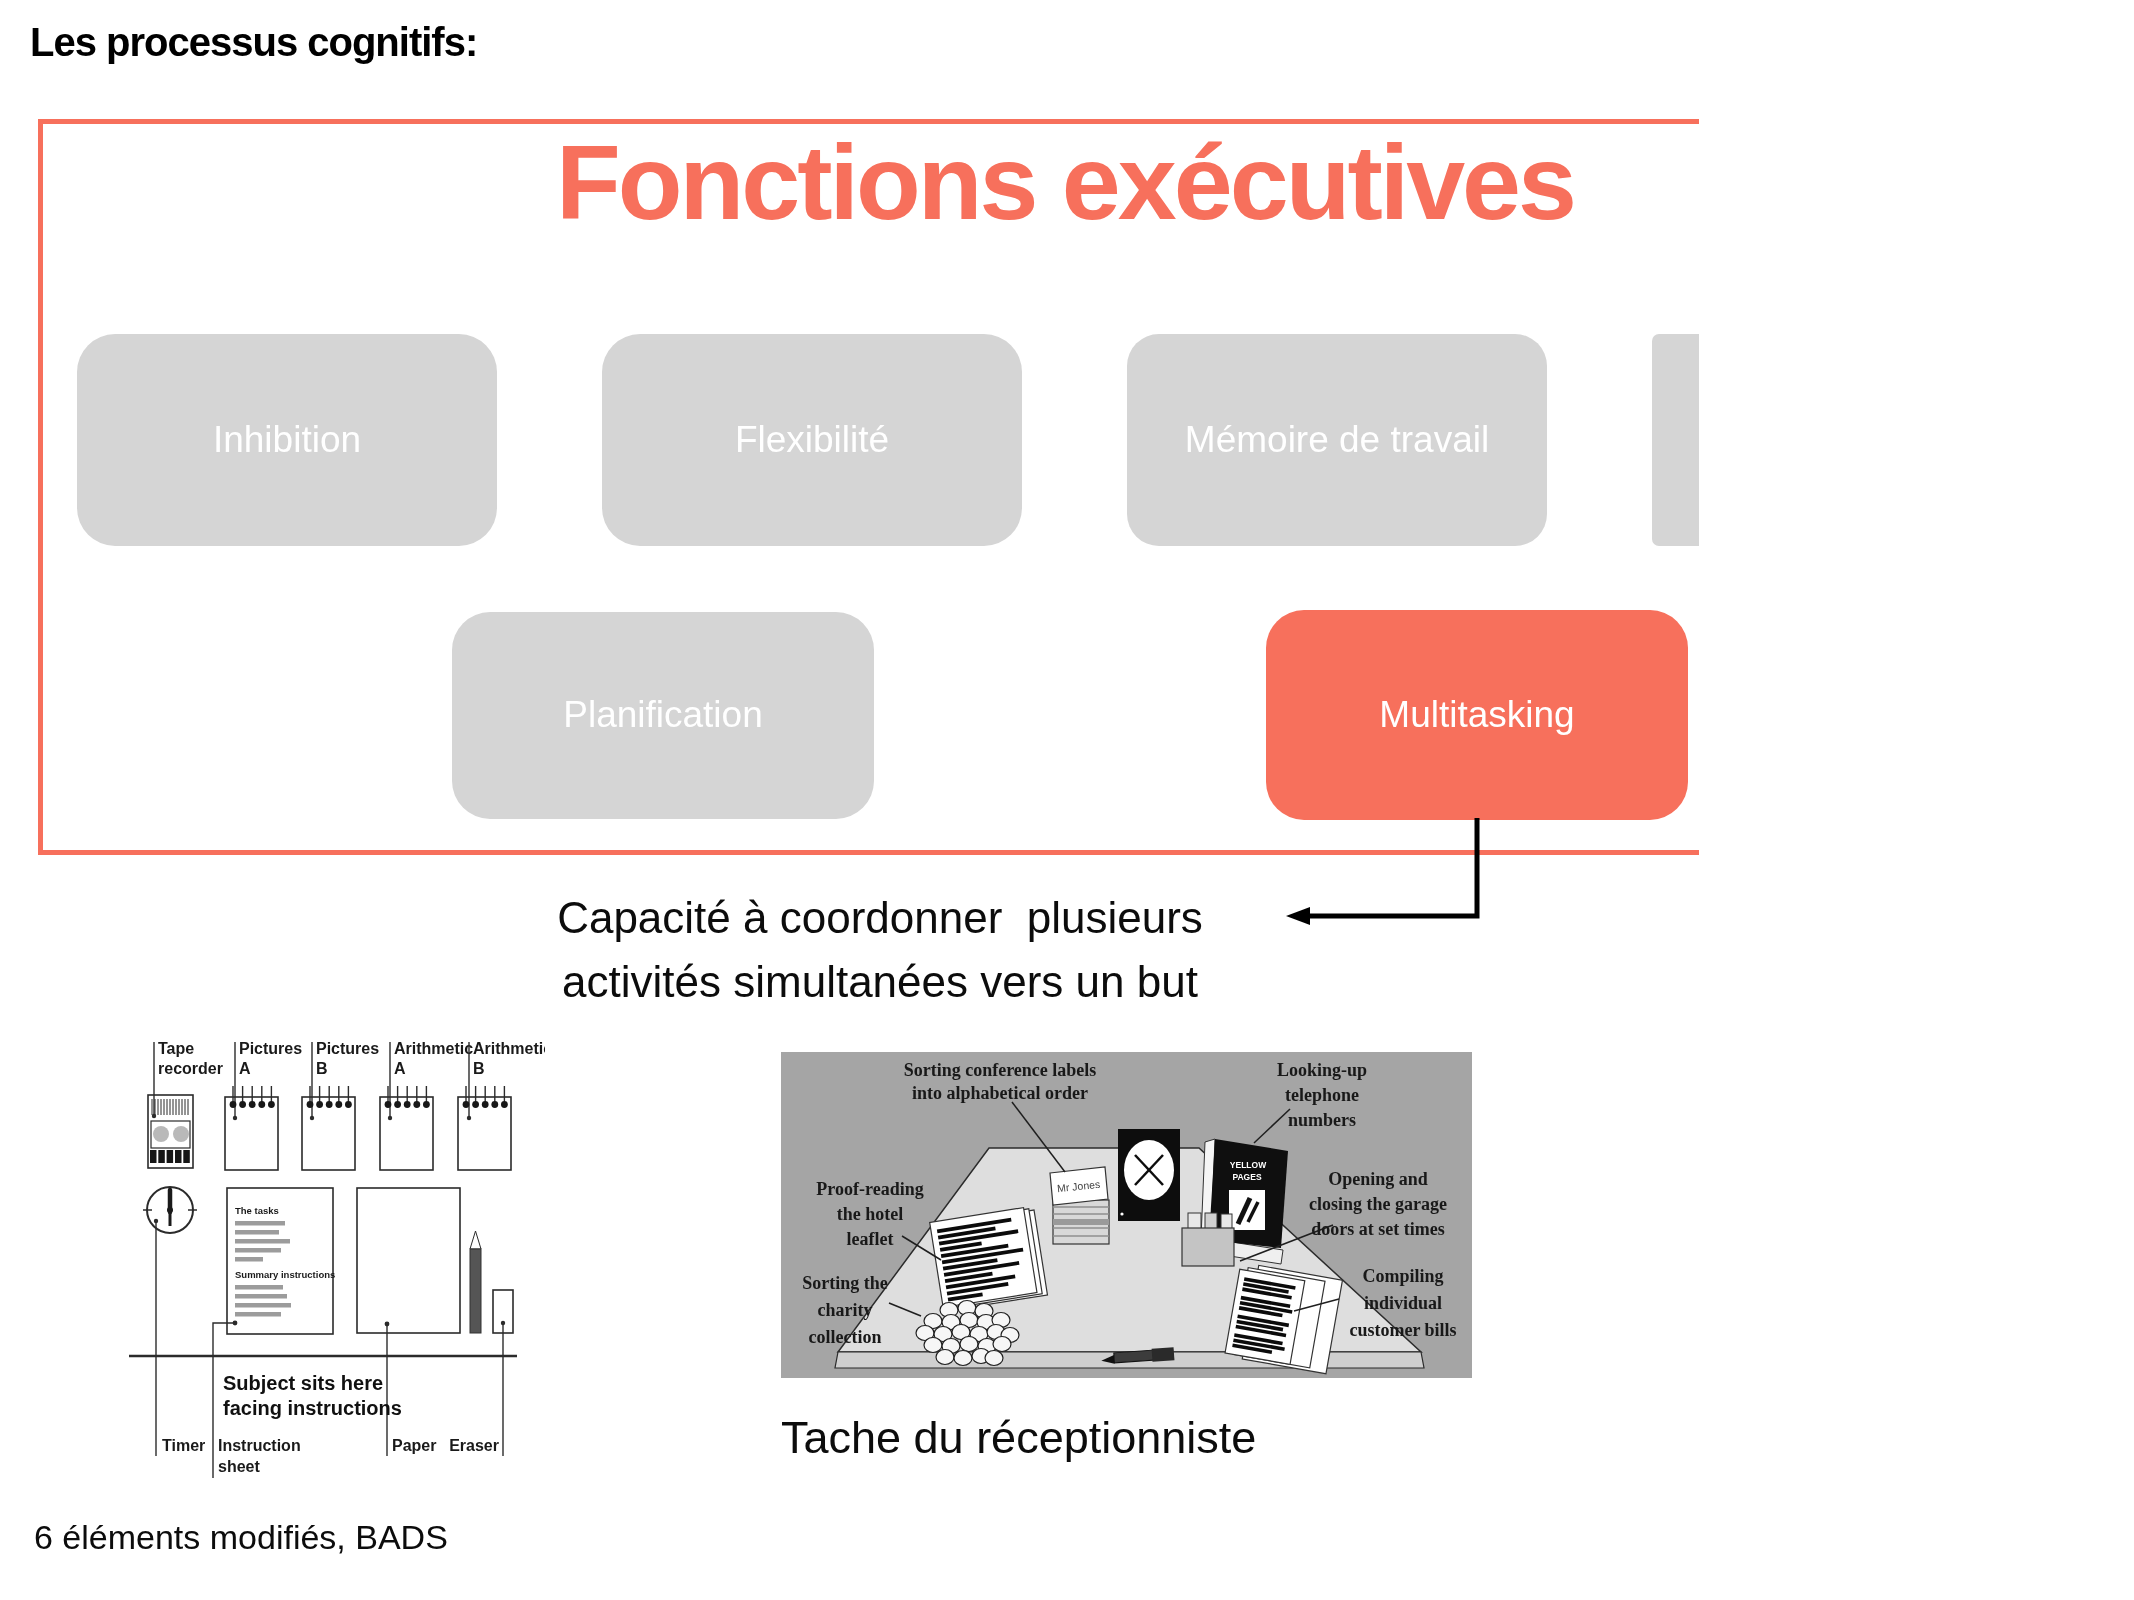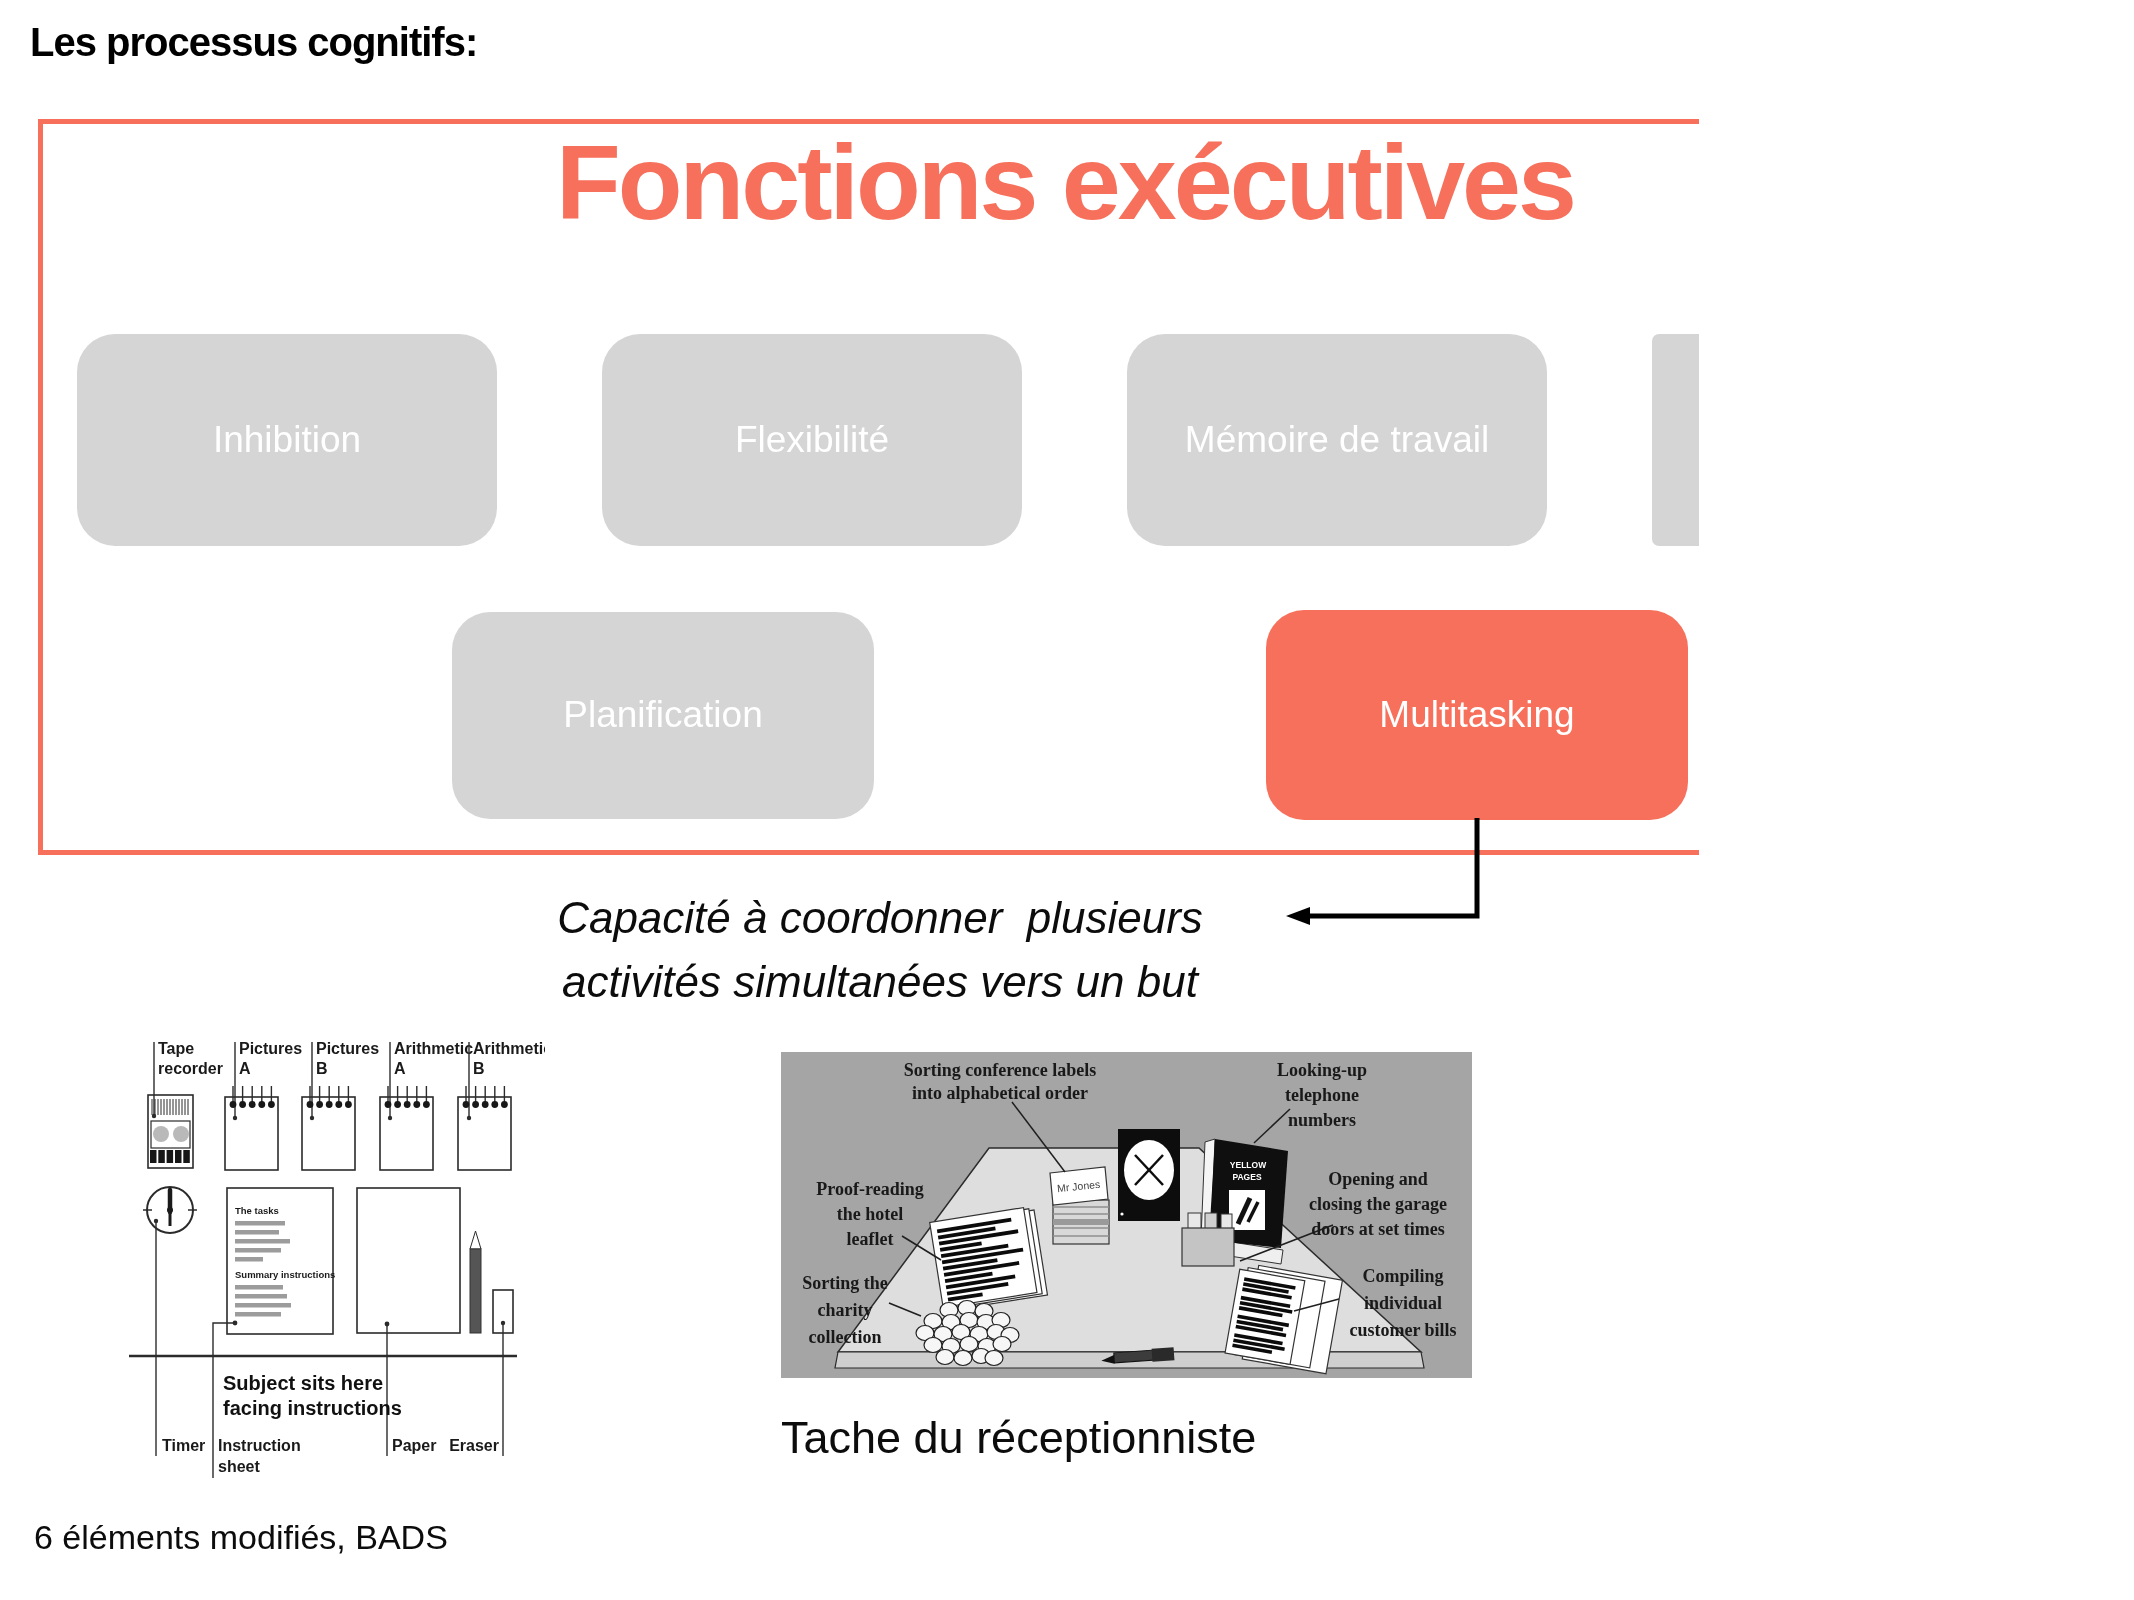--- a/index.html
+++ b/index.html
@@ -13,29 +13,29 @@
          border:5px solid var(--accent);}
   .frame-title{position:absolute;left:38px;top:122px;width:2054px;text-align:center;
                font-size:106px;font-weight:700;letter-spacing:-3px;color:var(--accent);}
 
   .fbox{position:absolute;display:flex;align-items:center;justify-content:center;
         background:var(--box-gray);border-radius:38px;color:#fff;font-size:37px;
         text-align:center;line-height:1.25;padding:0 55px;box-sizing:border-box;}
   .fbox.accent{background:var(--accent);}
   .b1{left:77px;top:334px;width:420px;height:212px;}
   .b2{left:602px;top:334px;width:420px;height:212px;}
-  .b3{left:1127px;top:334px;width:420px;height:212px;}
+  .b3{left:1127px;top:334px;width:420px;height:212px;border-radius:32px;}
   .b4{left:1652px;top:334px;width:420px;height:212px;border-radius:7px;}
   .b5{left:452px;top:612px;width:422px;height:207px;}
   .b6{left:1266px;top:610px;width:422px;height:210px;}
 
   .arrow-svg{position:absolute;left:1280px;top:818px;}
 
   .annotation{position:absolute;left:430px;top:886px;width:900px;text-align:center;
-              font-size:44px;font-style:italic;line-height:1.45;color:#0c0c0c;}
+              font-size:44px;line-height:1.45;color:#0c0c0c;}
   .annotation div{white-space:pre-wrap;}
 
   .bads-svg{position:absolute;left:125px;top:1038px;}
   .recep-svg{position:absolute;left:781px;top:1052px;}
 
   .recep-caption{position:absolute;left:781px;top:1412px;width:691px;
                  font-size:45px;color:#0c0c0c;}
   .bads-caption{position:absolute;left:34px;top:1518px;font-size:34px;color:#0c0c0c;}
 
   

